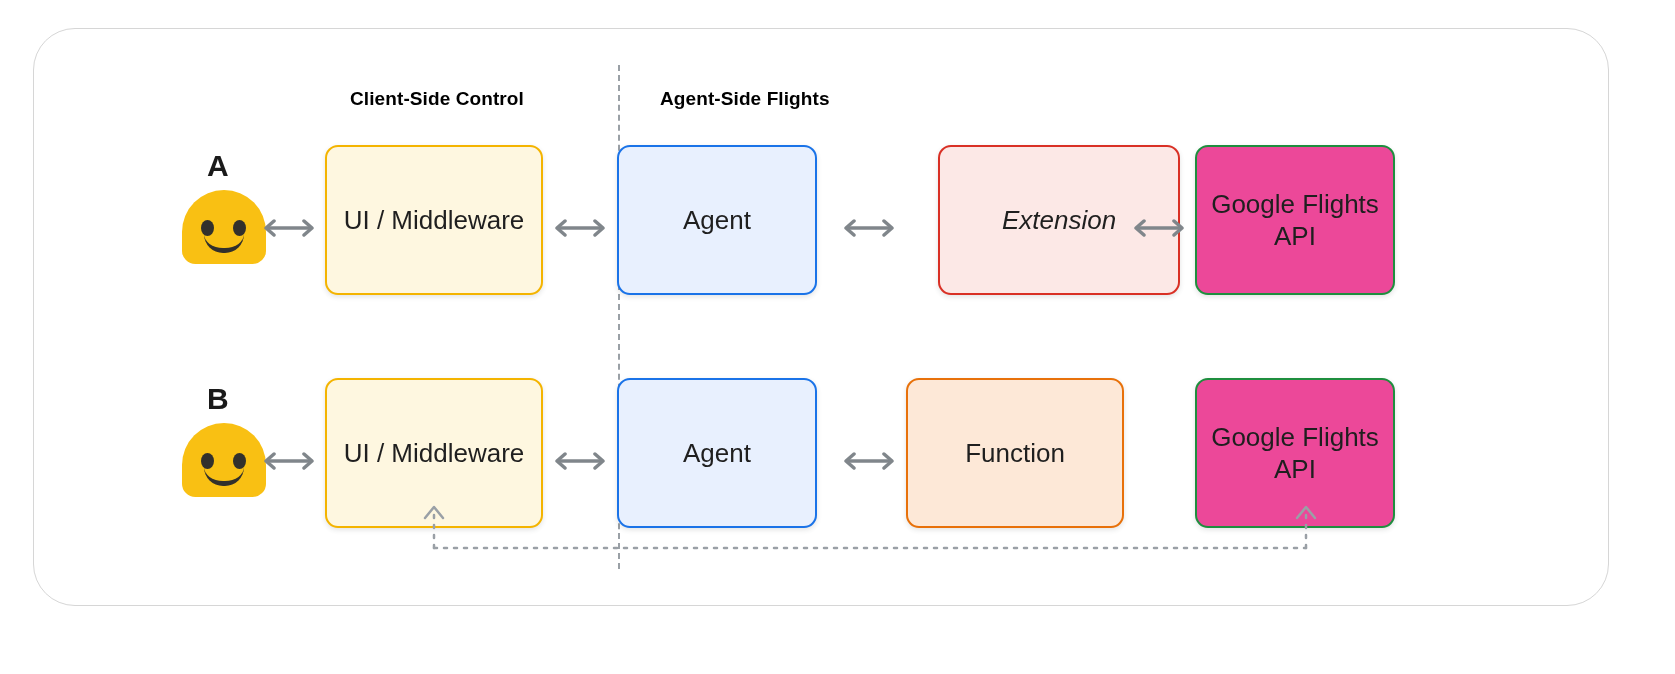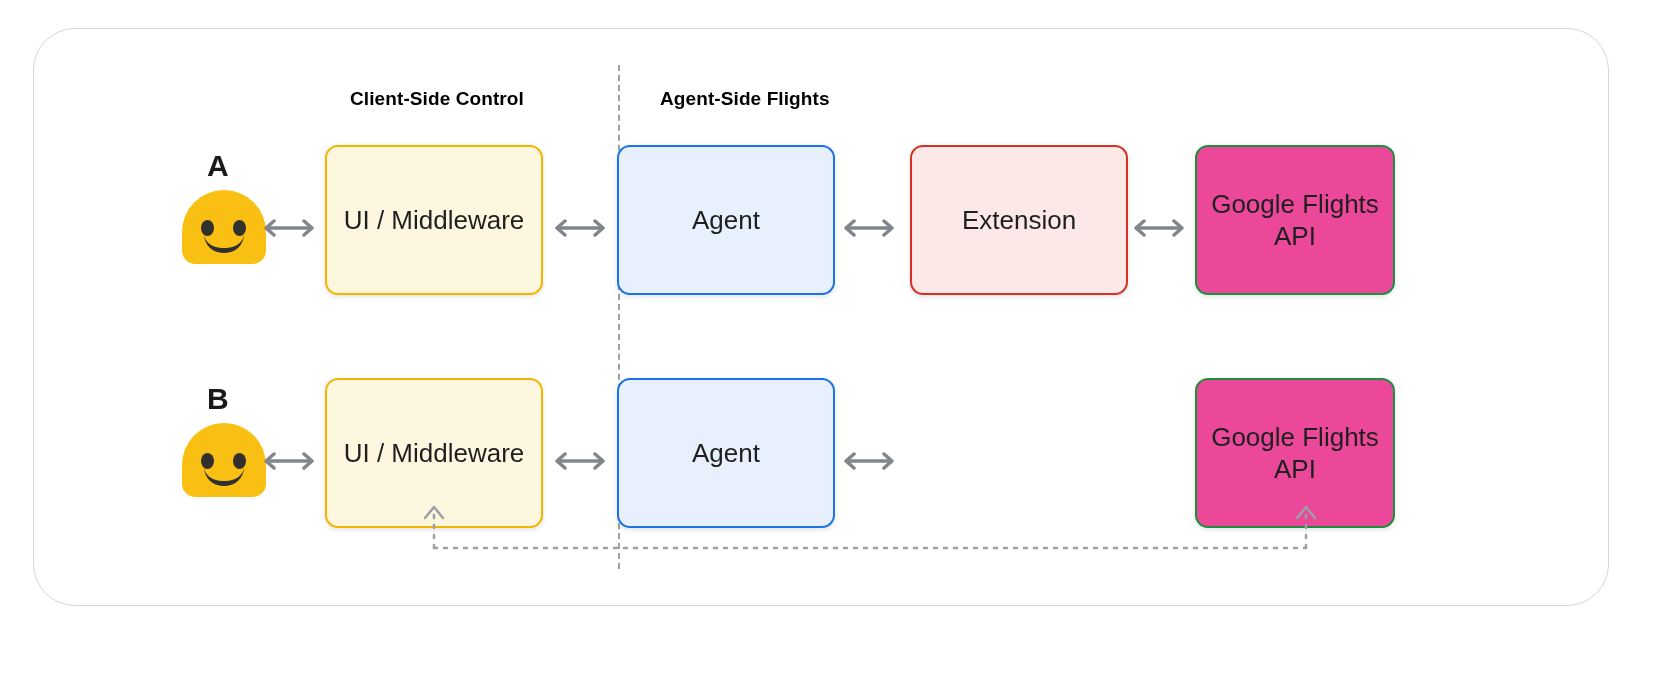--- a/index.html
+++ b/index.html
@@ -119,22 +119,22 @@
     display: flex;
     align-items: center;
     justify-content: center;
     text-align: center;
     font-size: 26px;
     color: #1f1f1f;
     line-height: 1.25;
     box-shadow: 0 2px 5px rgba(60,64,67,0.14);
   }
   .node.ui        { left: 325px;  width: 218px; background: #fef7e0; border-color: #f4b400; }
-  .node.agent     { left: 617px;  width: 218px; background: #e8f0fe; border-color: #1a73e8; }
-  .node.extension { left: 910px;  width: 218px; background: #fce8e6; border-color: #d93025; }
+  .node.agent     { left: 617px;  width: 200px; background: #e8f0fe; border-color: #1a73e8; }
+  .node.extension { left: 938px;  width: 242px; background: #fce8e6; border-color: #d93025; font-style: italic; }
   .node.function  { left: 906px;  width: 218px; background: #fde8d7; border-color: #e8710a; }
   .node.api       { left: 1195px; width: 200px; background: #ec4899; border-color: #1e8e3e; text-align: center; }
 
   
   .feedback {
     position: absolute;
     left: 0; top: 0;
     width: 1675px; height: 674px;
     pointer-events: none;
   }
@@ -235,20 +235,21 @@
     <div class="node agent">Agent</div>
 
     <div class="arrow2" style="left:838px">
       <svg width="62" height="18" viewBox="0 0 62 18">
         <line x1="10" y1="9" x2="52" y2="9" stroke="#80868b" stroke-width="3.5"></line>
         <polyline points="16,2 8,9 16,16" fill="none" stroke="#80868b" stroke-width="3.5" stroke-linecap="round" stroke-linejoin="round"></polyline>
         <polyline points="46,2 54,9 46,16" fill="none" stroke="#80868b" stroke-width="3.5" stroke-linecap="round" stroke-linejoin="round"></polyline>
       </svg>
     </div>
 
+    <div class="node function">Function</div>
 
     <div class="node api">Google Flights API</div>
   </div>
 
   <svg class="feedback" width="1675" height="674" viewBox="0 0 1675 674">
 
     <path d="M 434 548 L 434 512" fill="none" stroke="#9aa0a6" stroke-width="2.5" stroke-dasharray="3 7" stroke-linecap="round"></path>
     <polyline points="425,518 434,507 443,518" fill="none" stroke="#9aa0a6" stroke-width="2.5" stroke-linecap="round" stroke-linejoin="round"></polyline>
 
     <path d="M 434 548 L 1306 548" fill="none" stroke="#9aa0a6" stroke-width="2.5" stroke-dasharray="3 7" stroke-linecap="round"></path>

